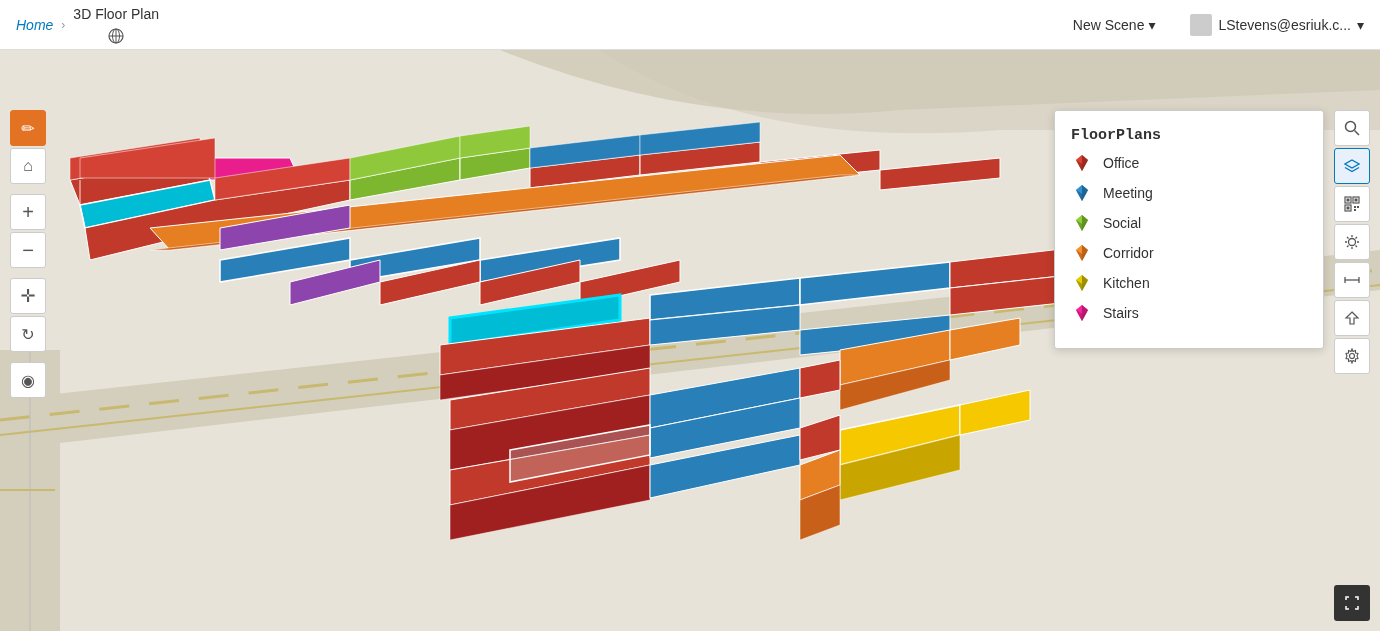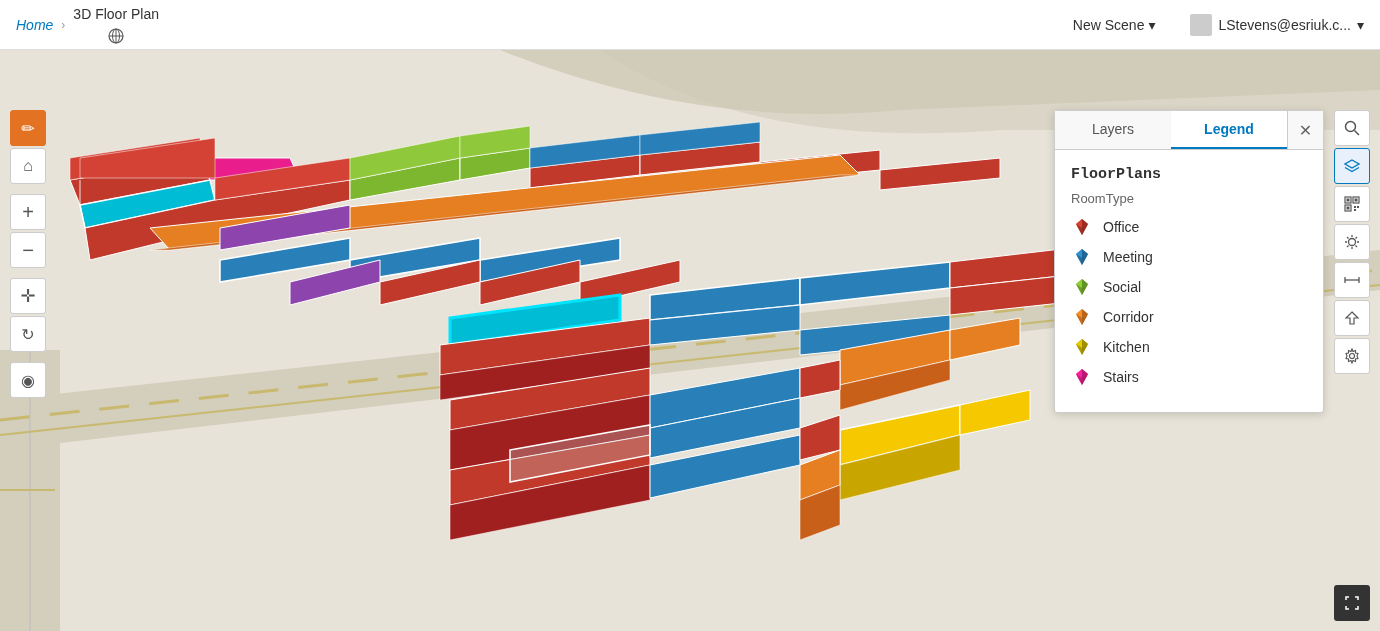--- a/index.html
+++ b/index.html
@@ -424,28 +424,22 @@
     </div>
     <div class="toolbar-btn">
       <svg width="16" height="16" viewBox="0 0 16 16">
           <circle cx="8" cy="8" r="2.5" fill="none" stroke="#555" stroke-width="1.2"></circle>
           <path d="M8,1 L9,3.5 L11.5,2.5 L11.5,5 L14,5.5 L13,8 L14,10.5 L11.5,11 L11.5,13.5 L9,12.5 L8,15 L7,12.5 L4.5,13.5 L4.5,11 L2,10.5 L3,8 L2,5.5 L4.5,5 L4.5,2.5 L7,3.5 Z" fill="none" stroke="#555" stroke-width="1.1"></path>
         </svg>
     </div>
   </div>
 
   <div id="panel">
-    <div class="panel-tabs">
-      <div class="panel-tab">Layers</div>
-      <div class="panel-tab active">Legend</div>
-      <div class="panel-close">✕</div>
-    </div>
     <div class="panel-content">
       <div class="legend-section-title">FloorPlans</div>
-      <div class="legend-sub-title">RoomType</div>
       <div id="legend-items">
           <div class="legend-item">
             <svg width="22" height="22" viewBox="0 0 22 22">
       <polygon points="5,8 11,3 17,8 11,19" fill="#c1392b"></polygon>
       <polygon points="5,8 11,3 11,12" fill="#e84434" opacity="0.7"></polygon>
       <polygon points="17,8 11,3 11,12" fill="#912b20" opacity="0.8"></polygon>
       <polygon points="5,8 11,19 11,12" fill="#a43025" opacity="0.9"></polygon>
       <polygon points="17,8 11,19 11,12" fill="#912b20" opacity="0.95"></polygon>
     </svg>
             <span class="legend-label">Office</span>

